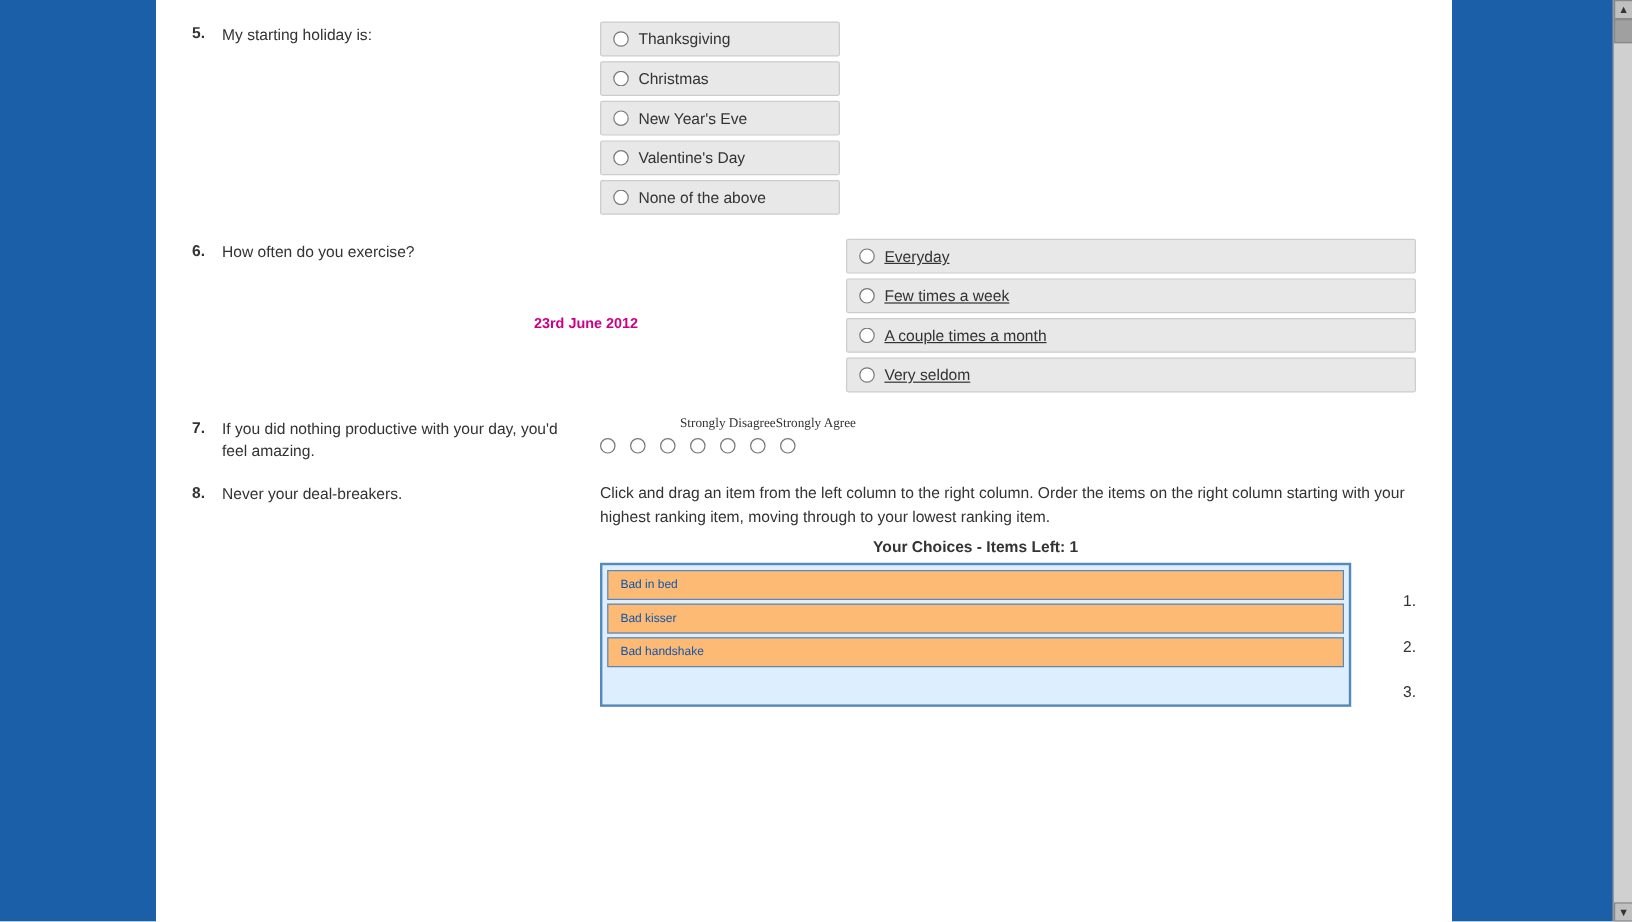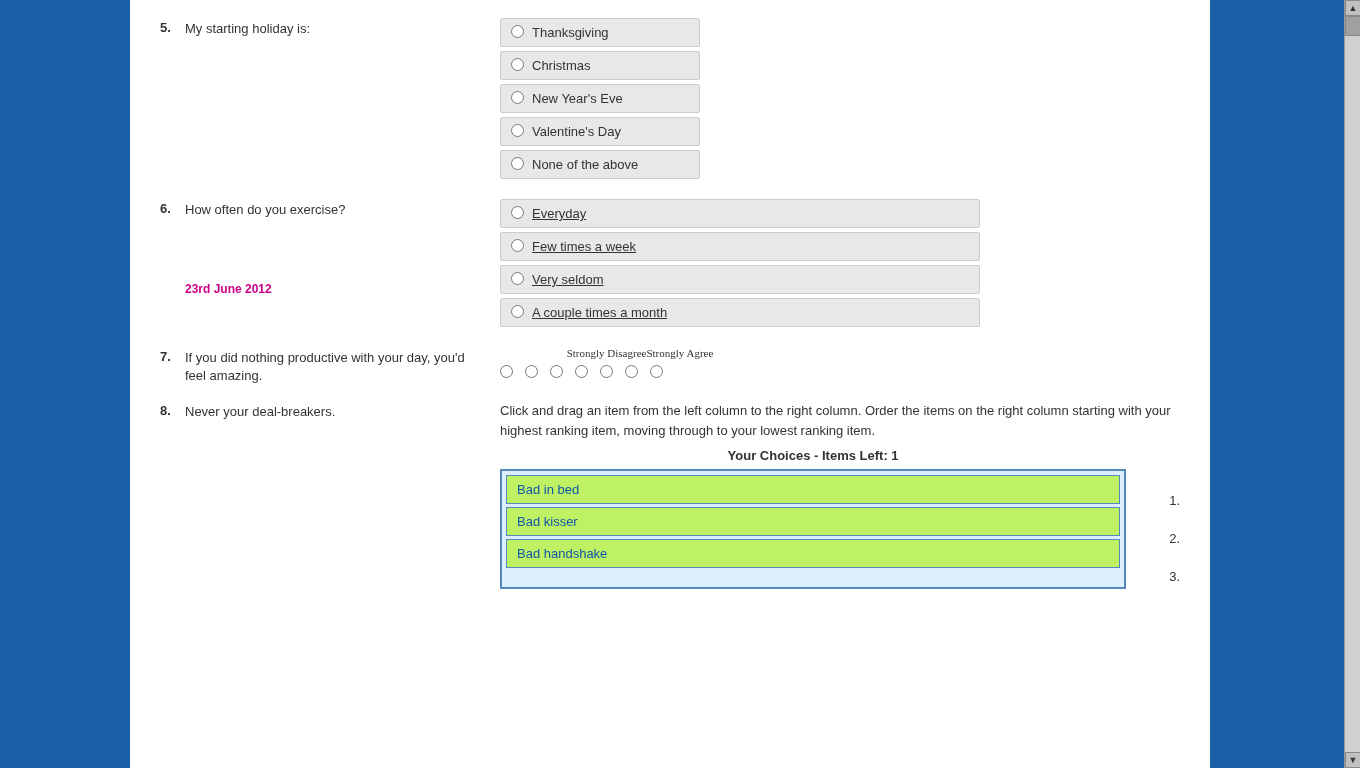--- a/index.html
+++ b/index.html
@@ -73,21 +73,21 @@
       padding-top: 2px;
       line-height: 1.4;
     }
     .question-text.date-text {
       color: #cc0088;
       font-size: 18px;
       font-weight: bold;
     }
     .radio-option {
       display: flex;
-      align-items: flex-start;
+      align-items: center;
       background: #e8e8e8;
       border: 1px solid #ccc;
       border-radius: 2px;
       padding: 6px 10px;
       margin-bottom: 4px;
       cursor: pointer;
       min-width: 200px;
       max-width: 480px;
     }
     .radio-option.wide {
@@ -148,26 +148,26 @@
       text-align: center;
       margin-bottom: 6px;
     }
     .choices-box {
       border: 2px solid #5588bb;
       background: #ddeeff;
       min-height: 120px;
       padding: 4px;
     }
     .choice-item {
-      background: #bef264;
+      background: #fdba74;
       border: 1px solid #5588bb;
       padding: 6px 10px;
       margin-bottom: 3px;
       color: #1155aa;
-      font-size: 13px;
+      font-size: 10px;
       cursor: grab;
     }
     .rankings-box {
       border: 2px solid #5588bb;
       background: #fff;
       min-height: 120px;
       padding: 4px;
     }
     .rank-row {
       display: flex;
@@ -226,41 +226,41 @@
         <div class="radio-option narrow">
           <input type="radio" name="q5" style="">
           <label>None of the above</label>
         </div>
       </div>
     </div>
 
     <div class="q-wrapper">
       <div class="q-left">
         <span class="question-num">6.</span>
-        <div style="display:flex; flex-direction:column;">
+        <div style="display:flex; flex-direction:row;">
           <span class="question-text">How often do you exercise?</span>
           <span class="question-text date-text" style="margin-top: 60px; color:#cc0088; font-size:12px; font-weight:bold;">23rd June 2012</span>
         </div>
       </div>
       <div class="q-right">
         <div class="radio-option wide">
           <input type="radio" name="q6" style="">
           <label>Everyday</label>
         </div>
         <div class="radio-option wide">
           <input type="radio" name="q6" style="">
           <label>Few times a week</label>
         </div>
         <div class="radio-option wide">
           <input type="radio" name="q6" style="">
-          <label>Very seldom</label>
+          <label>A couple times a month</label>
         </div>
         <div class="radio-option wide">
           <input type="radio" name="q6" style="">
-          <label>A couple times a month</label>
+          <label>Very seldom</label>
         </div>
       </div>
     </div>
 
     <div class="q-wrapper">
       <div class="q-left">
         <span class="question-num">7.</span>
         <span class="question-text">If you did nothing productive with your day, you'd feel amazing.</span>
       </div>
       <div class="q-right">

